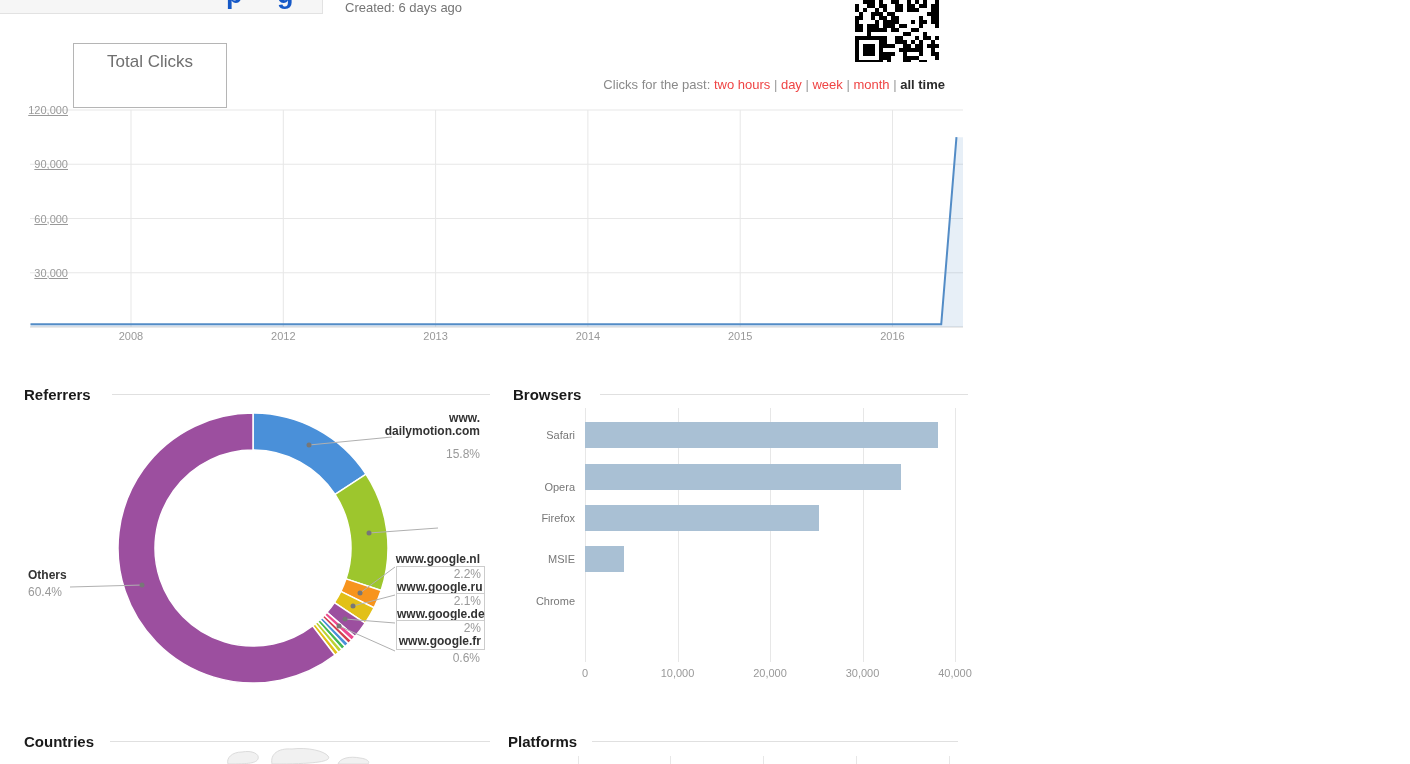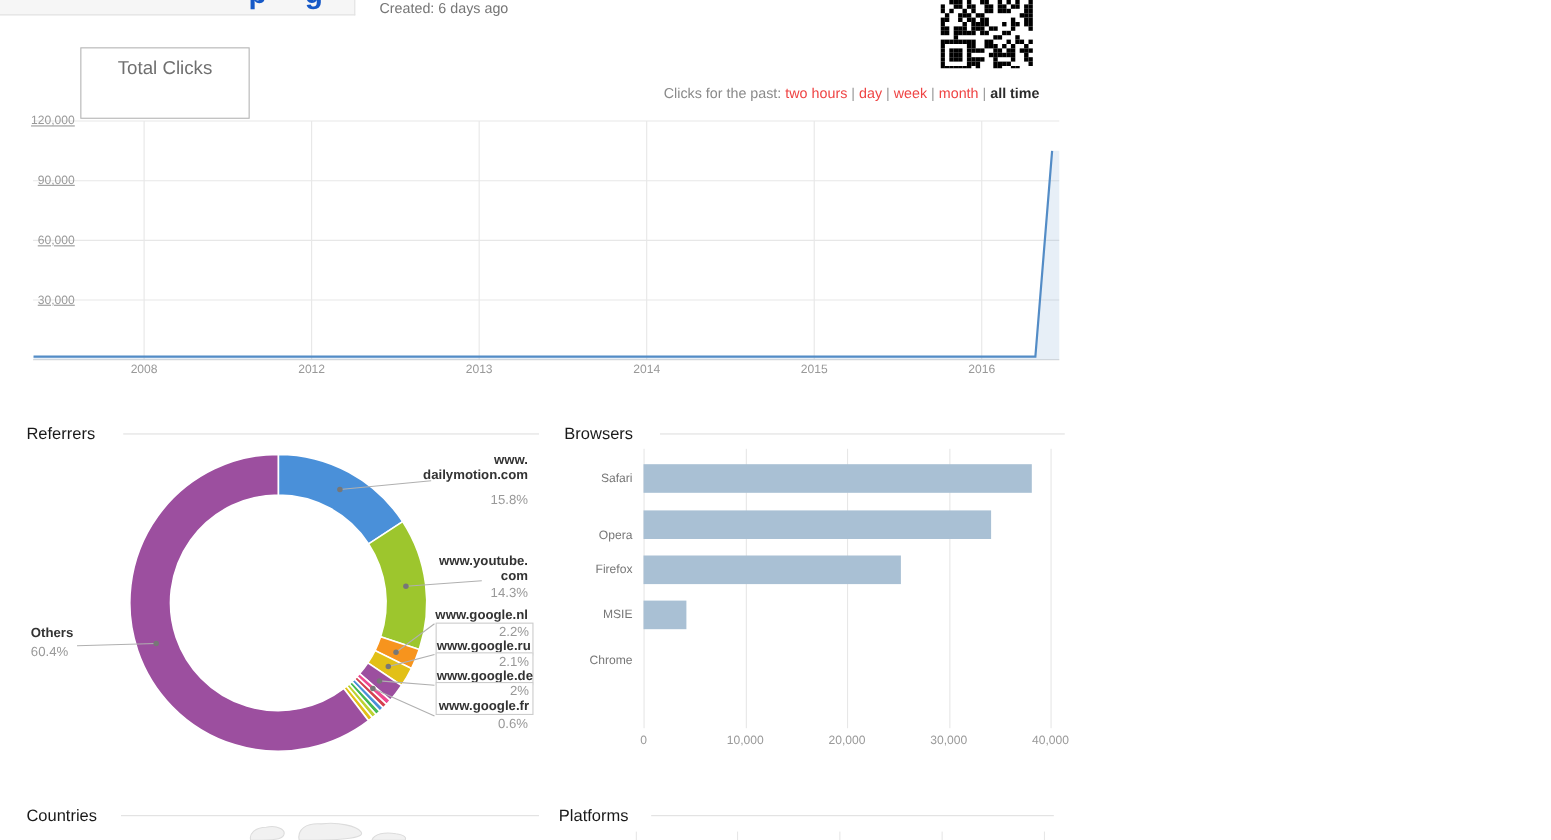--- a/index.html
+++ b/index.html
@@ -19,21 +19,21 @@
   #period{left:0;top:77px;width:945px;text-align:right;font-size:13px;color:#8a8a8a;}
   #period a.plink{color:#ef4444;text-decoration:none;}
   .psep{color:#999;}
   #period .active{color:#2b2b2b;font-weight:bold;}
   
   .tick{position:absolute;font-size:11px;color:#999;}
   .tick.r{text-align:right;text-decoration:underline;}
   .tick.c{text-align:center;}
   .gridv{position:absolute;width:1px;background:#e7e7e7;}
   
-  .section-h{position:absolute;font-size:15px;font-weight:normal;color:#1a1a1a;}
+  .section-h{position:absolute;font-size:15px;font-weight:bold;color:#1a1a1a;}
   .rule{position:absolute;height:1px;background:#e0e0e0;}
   
   .ref-name{font-weight:bold;color:#333;font-size:12px;line-height:13px;}
   .ref-pct{color:#999;font-size:12px;line-height:13px;}
   .ref-right{position:absolute;text-align:right;width:110px;}
   .callout{position:absolute;left:396px;width:84px;border:1px solid #ccc;background:#fff;
            text-align:right;padding:1px 3px 0 0;}
   
   .blabel{position:absolute;width:65px;text-align:right;font-size:11px;color:#777;}
   .bbar{position:absolute;height:26px;background:#a9c0d4;}
@@ -305,25 +305,20 @@
         <circle cx="339" cy="246" r="2.5"></circle>
       <circle cx="142" cy="205" r="2.5"></circle>
     </g>
   </svg>
 
   <div class="ref-right abs" style="left:370px;top:412px">
     <div class="ref-name"><span>www.</span><br>
       <span>dailymotion.com</span></div>
     <div class="ref-pct" style="margin-top:10px">15.8%</div>
   </div>
-  <div class="ref-right abs" style="left:370px;top:504px">
-    <div class="ref-name"><span>www.youtube.</span><br>
-      <span>com</span></div>
-    <div class="ref-pct" style="margin-top:3px">14.3%</div>
-  </div>
   <div class="ref-right abs ref-name" style="left:370px;top:553px">www.google.nl</div>
   <div class="callout" style="top:566px;height:27px">
     <div class="ref-pct">2.2%</div>
     <div class="ref-name">www.google.ru</div>
   </div>
   <div class="callout" style="top:593px;height:27px">
     <div class="ref-pct">2.1%</div>
     <div class="ref-name">www.google.de</div>
   </div>
   <div class="callout" style="top:620px;height:27px">

